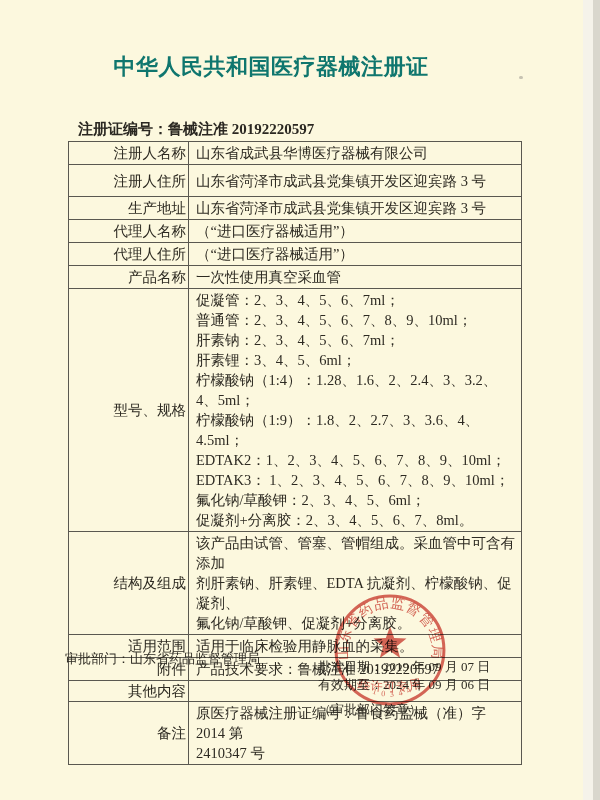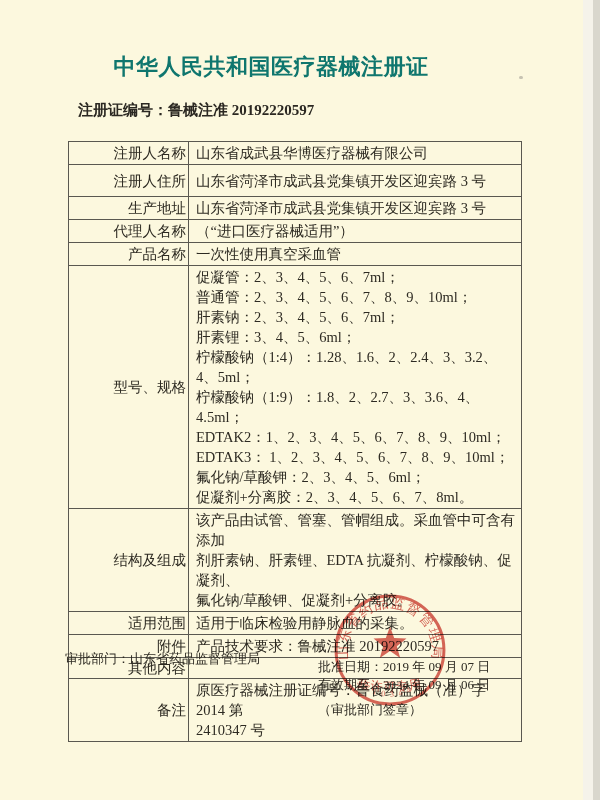--- a/index.html
+++ b/index.html
@@ -13,21 +13,21 @@
   
   .edge-white{position:absolute;left:583px;top:0;width:10px;height:800px;background:#f5f3ea;}
   .edge-gray{position:absolute;left:593px;top:0;width:7px;height:800px;background:#d9d7cd;}
   .speck{position:absolute;left:519px;top:76px;width:4px;height:3px;background:#b9b5a6;border-radius:2px;opacity:.8;}
 
   .title{
     position:absolute;left:271px;top:52px;transform:translateX(-50%);
     font-size:22px;font-weight:600;letter-spacing:.5px;color:#0f766e;white-space:nowrap;margin:0;
   }
   .regline{
-    position:absolute;left:78px;top:101px;font-size:15px;font-weight:700;color:#2b2822;white-space:nowrap;
+    position:absolute;left:78px;top:120px;font-size:15px;font-weight:700;color:#2b2822;white-space:nowrap;
   }
 
   table.cert{
     position:absolute;left:68px;top:141px;width:454px;
     border-collapse:collapse;table-layout:fixed;
   }
   table.cert th, table.cert td{
     border:1.5px solid #5a5850;
     font-size:14.5px;line-height:20px;color:#2d2a22;
     vertical-align:middle;font-weight:500;
@@ -68,20 +68,24 @@
         <tr style="height: 32px;">
           <th>注册人住所</th>
           <td>山东省菏泽市成武县党集镇开发区迎宾路 3 号</td>
         </tr>
         <tr style="height: 23px;">
           <th>生产地址</th>
           <td>山东省菏泽市成武县党集镇开发区迎宾路 3 号</td>
         </tr>
         <tr style="height: 14px; padding-left: 36px;">
           <th>代理人名称</th>
+          <td>（“进口医疗器械适用”）</td>
+        </tr>
+        <tr style="height: 23px;">
+          <th>代理人住所</th>
           <td>（“进口医疗器械适用”）</td>
         </tr>
         <tr style="height: 23px;">
           <th>产品名称</th>
           <td>一次性使用真空采血管</td>
         </tr>
         <tr style="height: 200px;">
           <th>型号、规格</th>
           <td>促凝管：2、3、4、5、6、7ml；<br>普通管：2、3、4、5、6、7、8、9、10ml；<br>肝素钠：2、3、4、5、6、7ml；<br>肝素锂：3、4、5、6ml；<br>柠檬酸钠（1:4）：1.28、1.6、2、2.4、3、3.2、4、5ml；<br>柠檬酸钠（1:9）：1.8、2、2.7、3、3.6、4、4.5ml；<br>EDTAK2：1、2、3、4、5、6、7、8、9、10ml；<br>EDTAK3： 1、2、3、4、5、6、7、8、9、10ml；<br>氟化钠/草酸钾：2、3、4、5、6ml；<br>促凝剂+分离胶：2、3、4、5、6、7、8ml。</td>
         </tr>

